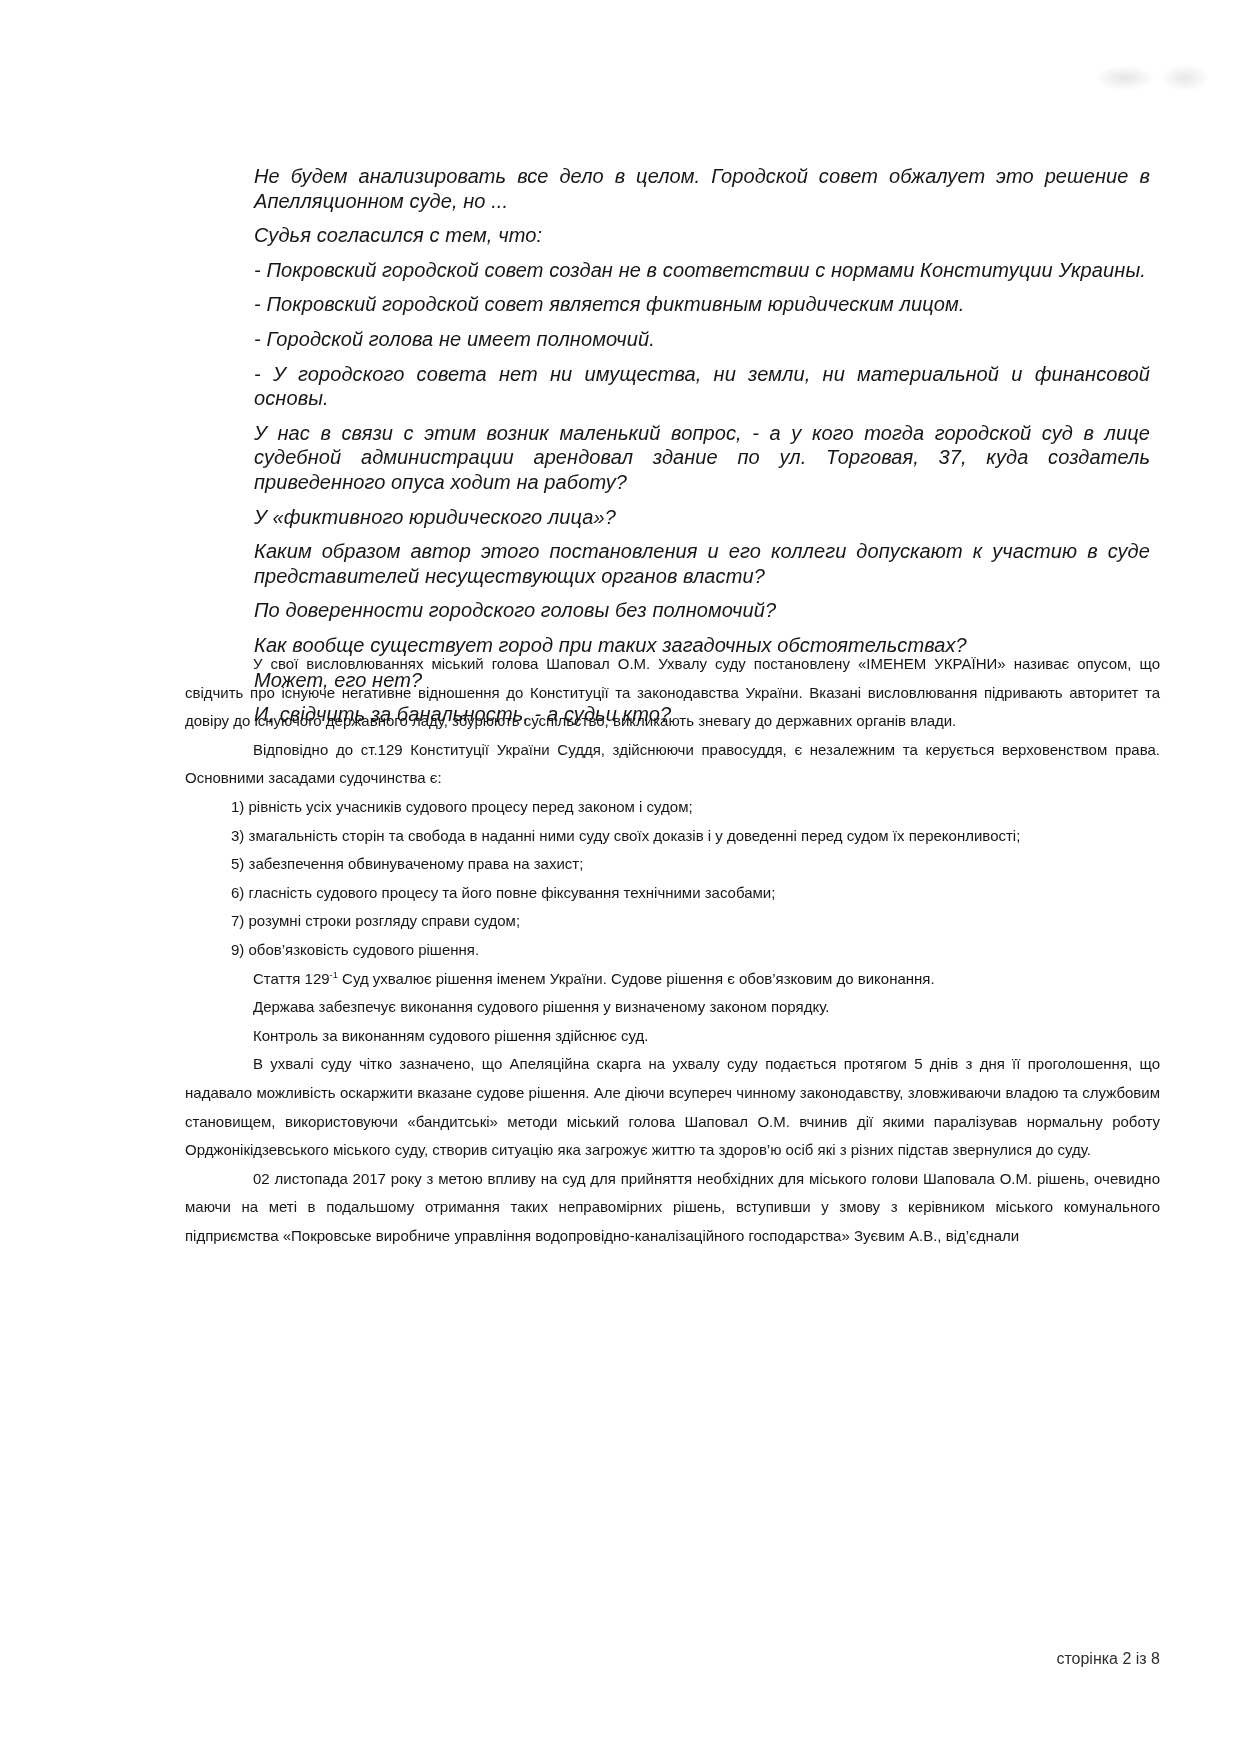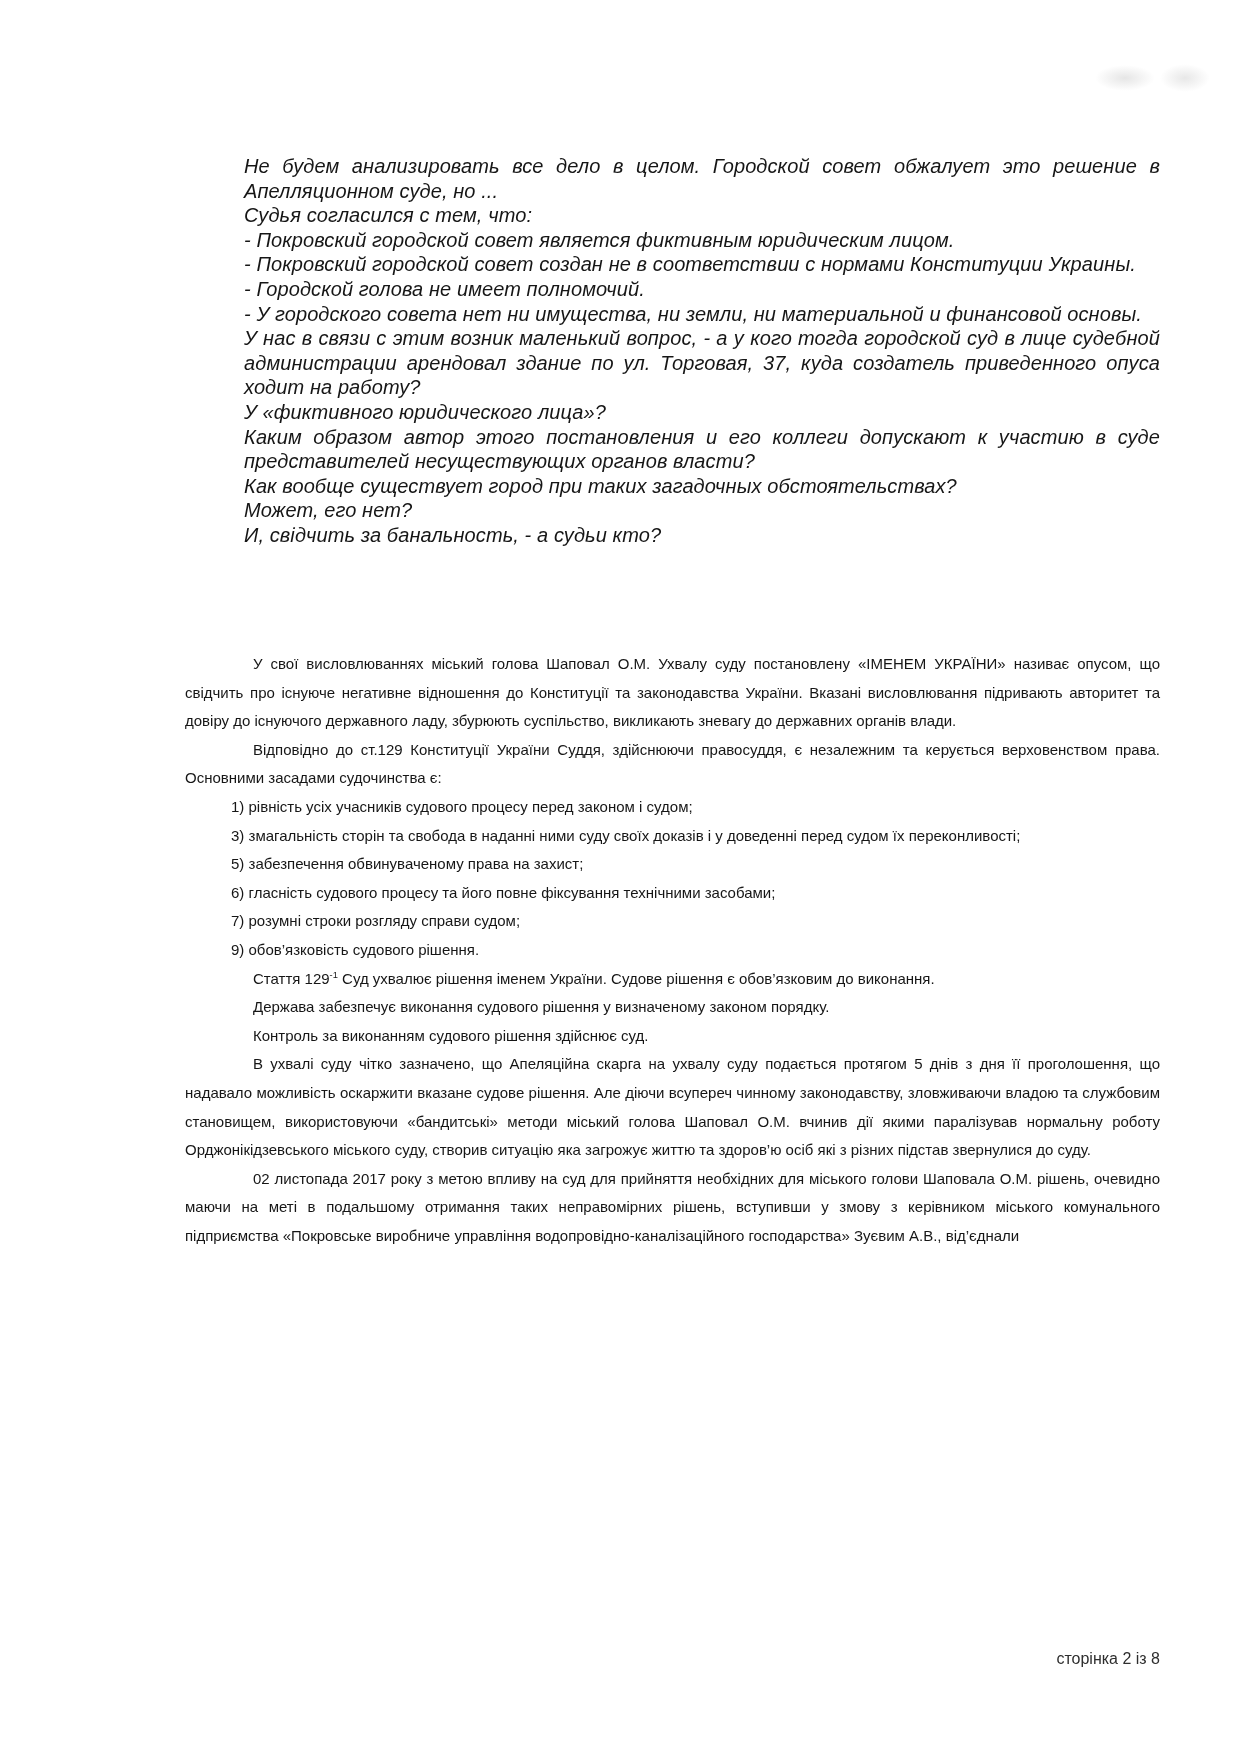--- a/index.html
+++ b/index.html
@@ -17,21 +17,21 @@
   .s1 { left:1095px; top:65px; width:60px; height:26px;
         background:radial-gradient(ellipse at center, rgba(170,170,170,0.30), rgba(170,170,170,0) 70%); }
   .s2 { left:1160px; top:64px; width:50px; height:28px;
         background:radial-gradient(ellipse at center, rgba(170,170,170,0.28), rgba(170,170,170,0) 70%); }
 
   .quote {
     position:absolute; left:244px; top:154px; width:916px;
     font-style:italic; font-size:20px; line-height:24.6px;
     text-align:justify; letter-spacing:0.1px;
   }
-  .quote p { margin:0; }
+  .quote p { margin:10px; }
 
   .bodytext {
     position:absolute; left:185px; top:650px; width:975px;
     font-size:15px; line-height:28.6px;
     text-align:justify;
   }
   .bodytext p { margin:0; }
   .ind { text-indent:68px; }
   .li  { text-indent:46px; }
   b { font-weight:normal; }
@@ -46,27 +46,28 @@
 <body>
 
 <div class="page">
 
   <div class="smudge s1"></div>
   <div class="smudge s2"></div>
 
   <div class="quote">
     <p>Не будем анализировать все дело в целом. Городской совет обжалует это решение в Апелляционном суде, но ...</p>
     <p>Судья согласился с тем, что:</p>
+    <p>- Покровский городской совет создан не в соответствии с нормами Конституции Украины.</p>
     <p>- Покровский городской совет является фиктивным юридическим лицом.</p>
-    <p>- Покровский городской совет создан не в соответствии с нормами Конституции Украины.</p>
     <p>- Городской голова не имеет полномочий.</p>
     <p>- У городского совета нет ни имущества, ни земли, ни материальной и финансовой основы.</p>
     <p>У нас в связи с этим возник маленький вопрос, - а у кого тогда городской суд в лице судебной администрации арендовал здание по ул. Торговая, 37, куда создатель приведенного опуса ходит на работу?</p>
     <p>У «фиктивного юридического лица»?</p>
     <p>Каким образом автор этого постановления и его коллеги допускают к участию в суде представителей несуществующих органов власти?</p>
+    <p>По доверенности городского головы без полномочий?</p>
     <p>Как вообще существует город при таких загадочных обстоятельствах?</p>
     <p>Может, его нет?</p>
     <p>И, свідчить за банальность, - а судьи кто?</p>
   </div>
 
   <div class="bodytext">
     <p class="ind">У свої висловлюваннях міський голова Шаповал О.М. Ухвалу суду постановлену «ІМЕНЕМ УКРАЇНИ» називає опусом, що свідчить про існуюче негативне відношення до Конституції та законодавства України. Вказані висловлювання підривають авторитет та довіру до існуючого державного ладу, збурюють суспільство, викликають зневагу до державних органів влади.</p>
 
     <p class="ind"><b>Відповідно до ст.129 Конституції України</b><span> Суддя, здійснюючи правосуддя, є незалежним та керується верховенством права. Основними засадами судочинства є:</span></p>
 

